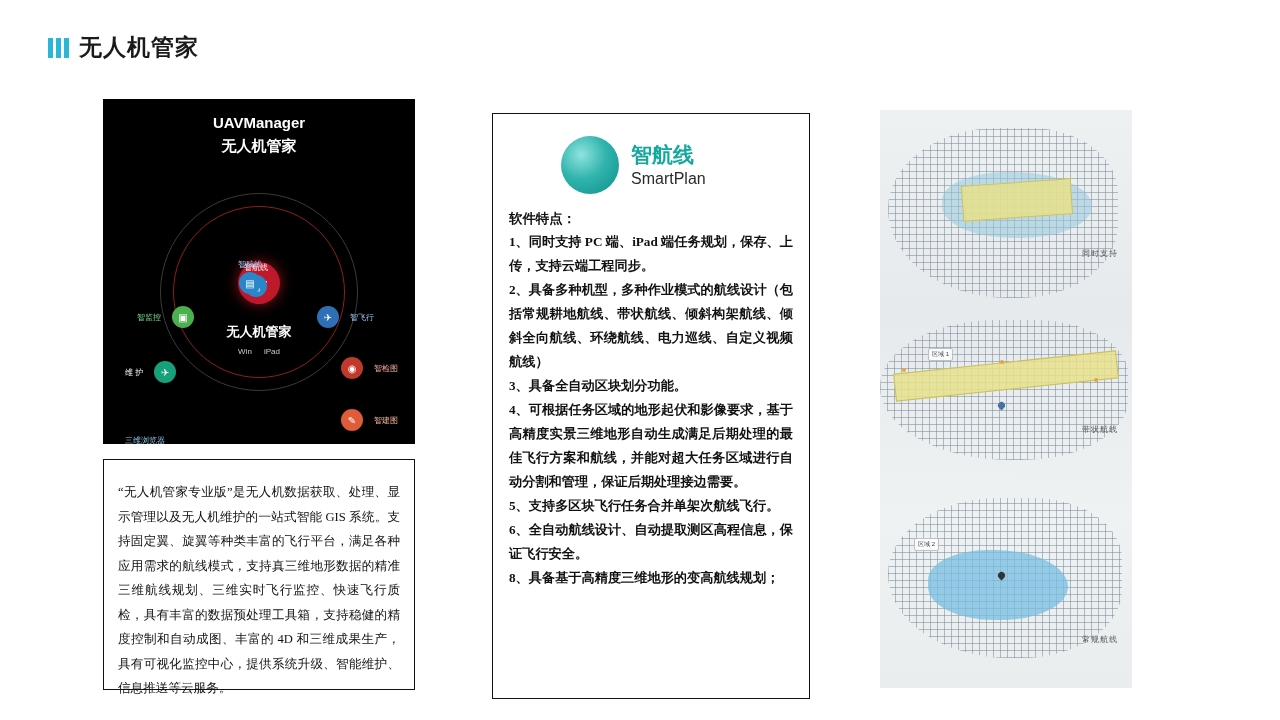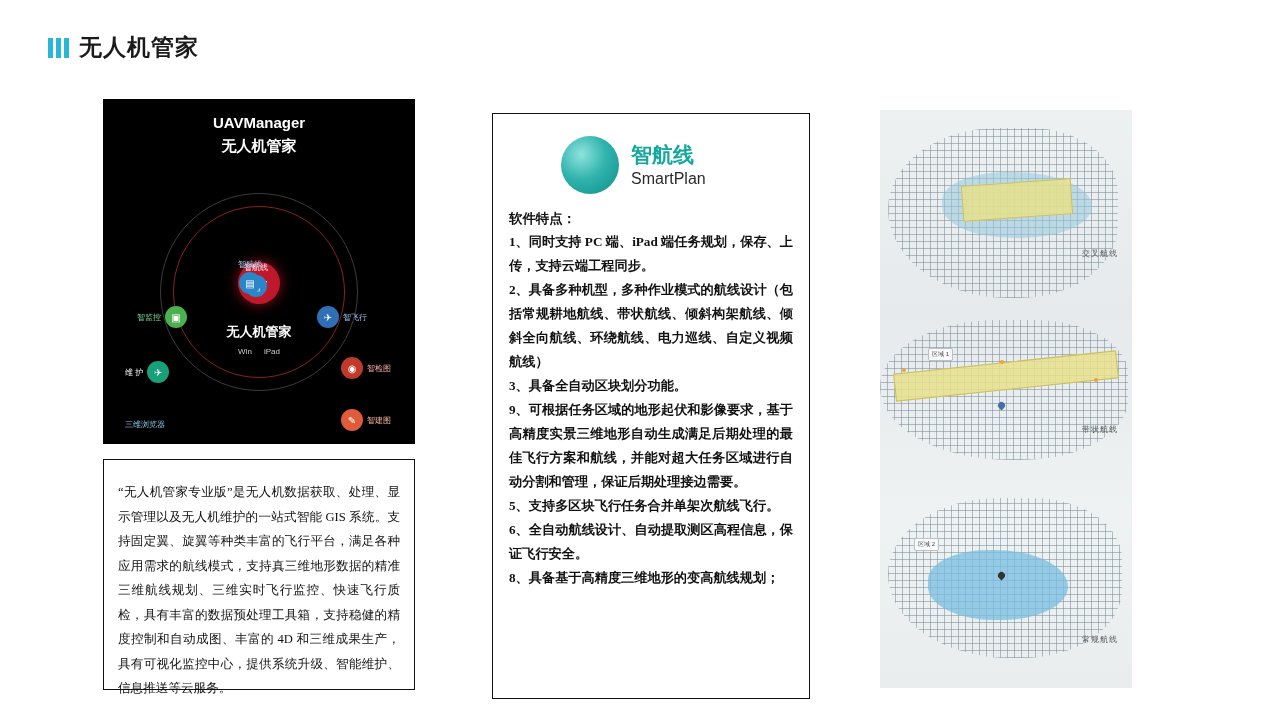--- a/index.html
+++ b/index.html
@@ -116,21 +116,21 @@
   .center-pro { top: 210px; font-size: 9px; color: #cfcfcf; }
   .center-name { top: 224px; font-size: 13px; font-weight: bold; }
   .center-plat {
     top: 248px; font-size: 8px; color: #cccccc;
     display: flex; justify-content: center; gap: 12px;
   }
   .node {
     position: absolute;
     display: flex;
     align-items: center;
-    gap: 4px;
+    gap: 11px;
     color: #ffffff;
     font-size: 8px;
     white-space: nowrap;
   }
   .node .dot {
     width: 22px;
     height: 22px;
     border-radius: 50%;
     display: flex;
     align-items: center;
@@ -299,21 +299,21 @@
     <div class="node label-bottom" style="left:141px; top:163px;">
       <span class="dot" style="background:#2a86c8; position:relative; left:0;">▤</span>
       <span>智航线</span>
     </div>
 
     <div class="node" style="left:22px; top:262px;">
       <span>维 护</span>
       <span class="dot" style="background:#17a07a;">✈</span>
     </div>
 
-    <div class="node" style="left:22px; top:320px;">
+    <div class="node" style="left:22px; top:336px;">
       <span style="color:#8ec9ea;">三维浏览器</span>
     </div>
 
     <div class="node" style="left:34px; top:207px;">
       <span style="color:#7fd392;">智监控</span>
       <span class="dot" style="background:#4caf50;">▣</span>
     </div>
 
     <div class="node" style="left:214px; top:207px;">
       <span class="dot" style="background:#2f6fb5;">✈</span>
@@ -346,33 +346,33 @@
       <div class="brand-cn">智航线</div>
       <div class="brand-en">SmartPlan</div>
     </div>
   </div>
 
   <div class="feat-title">软件特点：</div>
   <div class="feat-list">
     <p>1、同时支持 PC 端、iPad 端任务规划，保存、上传，支持云端工程同步。</p>
     <p>2、具备多种机型，多种作业模式的航线设计（包括常规耕地航线、带状航线、倾斜构架航线、倾斜全向航线、环绕航线、电力巡线、自定义视频航线）</p>
     <p>3、具备全自动区块划分功能。</p>
-    <p>9、可根据任务区域的地形起伏和影像要求，基于高精度实景三维地形自动生成满足后期处理的最佳飞行方案和航线，并能对超大任务区域进行自动分割和管理，保证后期处理接边需要。</p>
+    <p>4、可根据任务区域的地形起伏和影像要求，基于高精度实景三维地形自动生成满足后期处理的最佳飞行方案和航线，并能对超大任务区域进行自动分割和管理，保证后期处理接边需要。</p>
     <p>5、支持多区块飞行任务合并单架次航线飞行。</p>
     <p>6、全自动航线设计、自动提取测区高程信息，保证飞行安全。</p>
     <p>8、具备基于高精度三维地形的变高航线规划；</p>
   </div>
 </div>
 
 <div class="col3">
 
   <div class="mesh" style="left:8px; top:18px; width:230px; height:170px;"></div>
   <div class="water" style="left:62px; top:62px; width:150px; height:66px; background:rgba(150,200,220,.55);"></div>
   <div class="strip" style="left:82px; top:72px; width:108px; height:34px; transform:rotate(-4deg);"></div>
-  <div class="map-label" style="top:138px;">交叉航线</div>
+  <div class="map-label" style="top:138px;">同时支持</div>
 
   <div class="mesh" style="left:0px; top:210px; width:248px; height:140px;"></div>
   <div class="strip" style="left:14px; top:252px; width:222px; height:26px; transform:rotate(-6deg);"></div>
   <div class="tag" style="left:48px; top:238px;">区域 1</div>
   <div class="dotmark" style="left:22px; top:258px;"></div>
   <div class="dotmark" style="left:120px; top:250px;"></div>
   <div class="dotmark" style="left:214px; top:268px;"></div>
   <div class="pin" style="left:118px; top:292px;"></div>
   <div class="map-label" style="top:314px;">带状航线</div>
 

